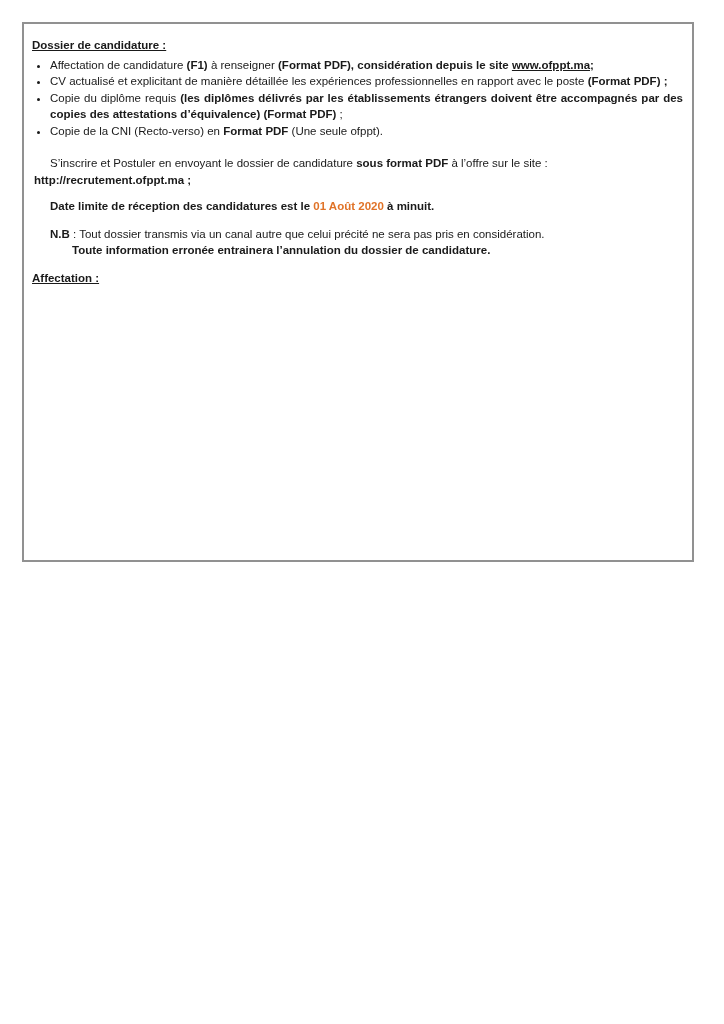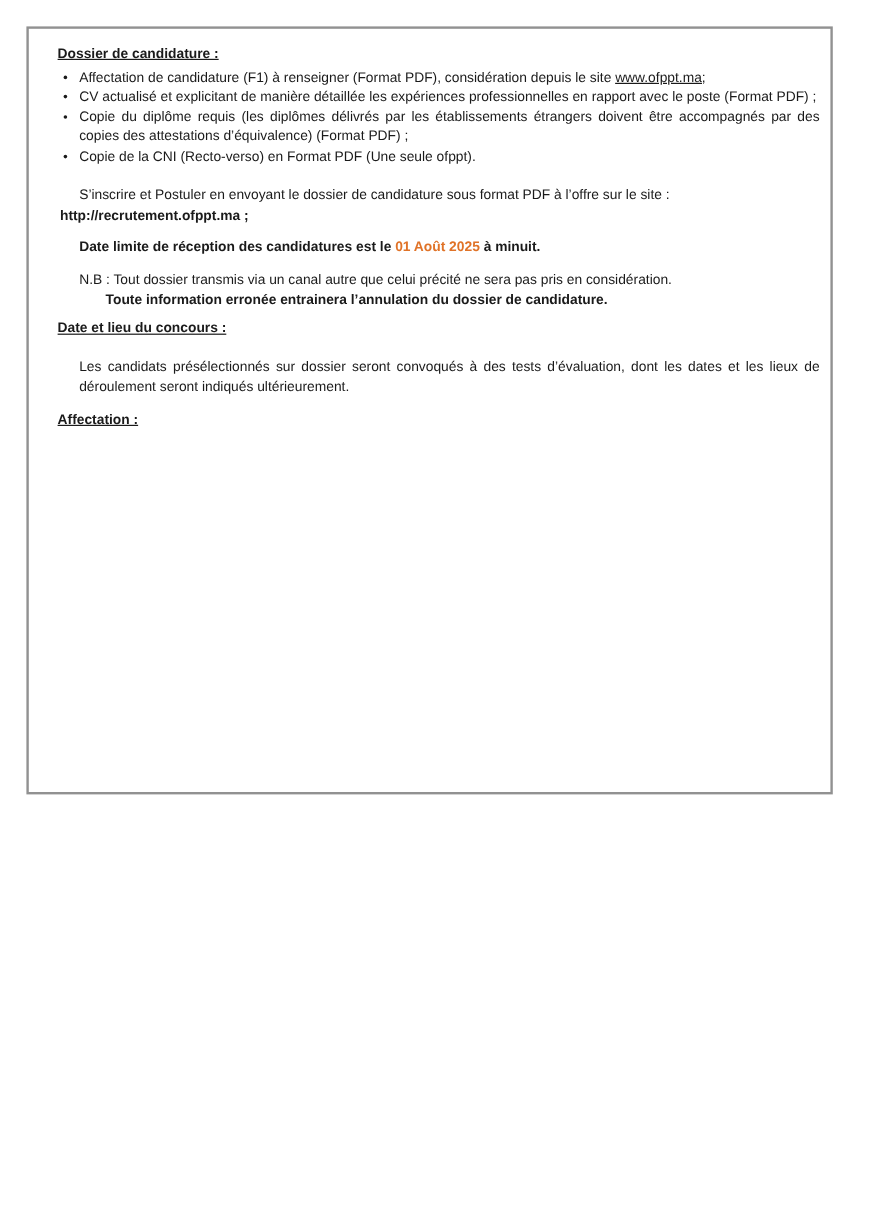--- a/index.html
+++ b/index.html
@@ -12,24 +12,24 @@
     font-size: 11.5px;
     line-height: 16.5px;
     color: #1a1a1a;
     position: relative;
   }
   .frame {
     position: absolute;
     left: 22px;
     top: 22px;
     width: 672px;
-    height: 640px;
+    height: 540px;
     border: 2px solid #919191;
     background: #ffffff;
-    padding: 13px 9px 0 24px;
+    padding: 13px 9px 0 8px;
     overflow: hidden;
   }
   .hd {
     font-size: 11.5px;
     font-weight: bold;
     text-decoration: underline;
     margin: 0 0 3px 0;
   }
   .hd-modalites { margin-top: 8px; }
   .hd-concours  { margin-top: 7px; }
@@ -39,21 +39,21 @@
   .just   { text-align: justify; margin-top: 16px; }
   ul.bullets {
     list-style: disc;
     margin: 0 0 8px 0;
     padding-left: 18px;
   }
   ul.bullets li {
     margin: 0;
     text-align: justify;
   }
-  .b { font-weight: normal; }
+  .b { font-weight: bold; }
   .u { text-decoration: underline; }
   .orange { color: #E07328; }
   .url-line  { margin-left: 2px; font-weight: bold; }
   .deadline  { margin: 10px 0 0 18px; font-weight: bold; }
   .nb        { margin: 11px 0 0 18px; }
   .warning   { margin: 0 0 0 40px; font-weight: bold; }
 </style>
 </head>
 <body>
 
@@ -77,31 +77,27 @@
     </ul>
   </section>
 
   <section>
     <p class="body just">
       <span>S’inscrire et Postuler en envoyant le dossier de candidature </span><span class="b">sous format PDF</span><span> à l’offre sur le site :</span>
     </p>
     <p class="url-line">http://recrutement.ofppt.ma ;</p>
 
     <p class="deadline">
-      <span>Date limite de réception des candidatures est le </span><span class="orange">01 Août 2025</span><span> à minuit.</span>
+      <span>Date limite de réception des candidatures est le </span><span class="orange">01 Août 2020</span><span> à minuit.</span>
     </p>
 
     <p class="nb">
       <span class="b">N.B</span><span> : Tout dossier transmis via un canal autre que celui précité ne sera pas pris en considération.</span>
     </p>
     <p class="warning">Toute information erronée entrainera l’annulation du dossier de candidature.</p>
   </section>
 
-  <section>
-    <h2 class="hd hd-concours">Date et lieu du concours :</h2>
-    <p class="body just">Les candidats présélectionnés sur dossier seront convoqués à des tests d’évaluation, dont les dates et les lieux de déroulement seront indiqués ultérieurement.</p>
-  </section>
 
   <section>
     <h2 class="hd hd-affectation">Affectation :</h2>
   </section>
 
 </div>
 
 </body></html>

